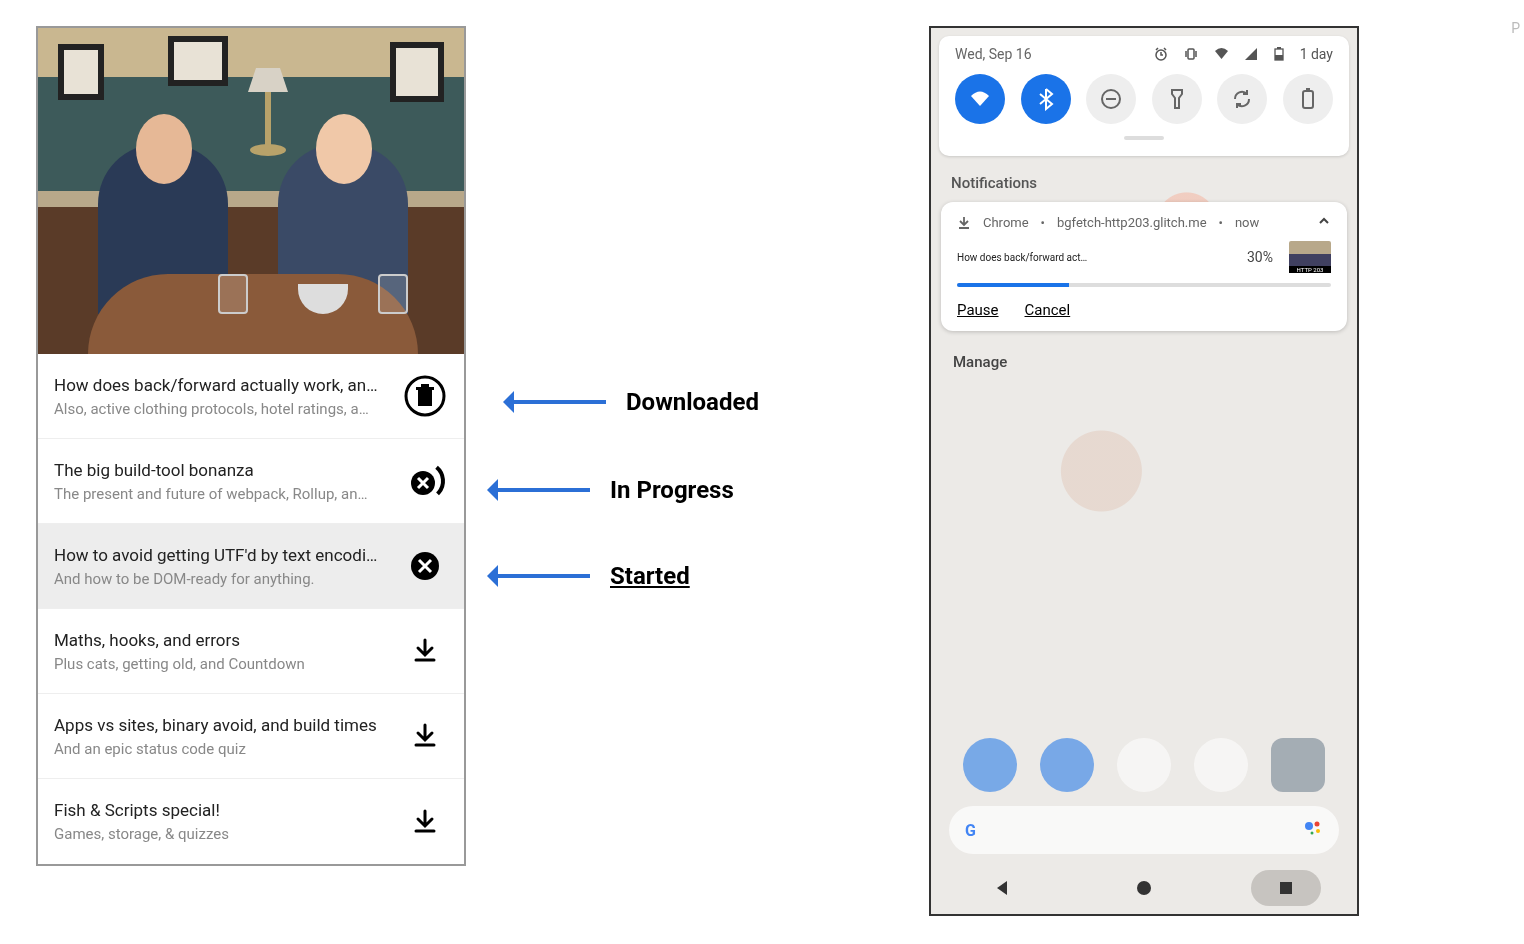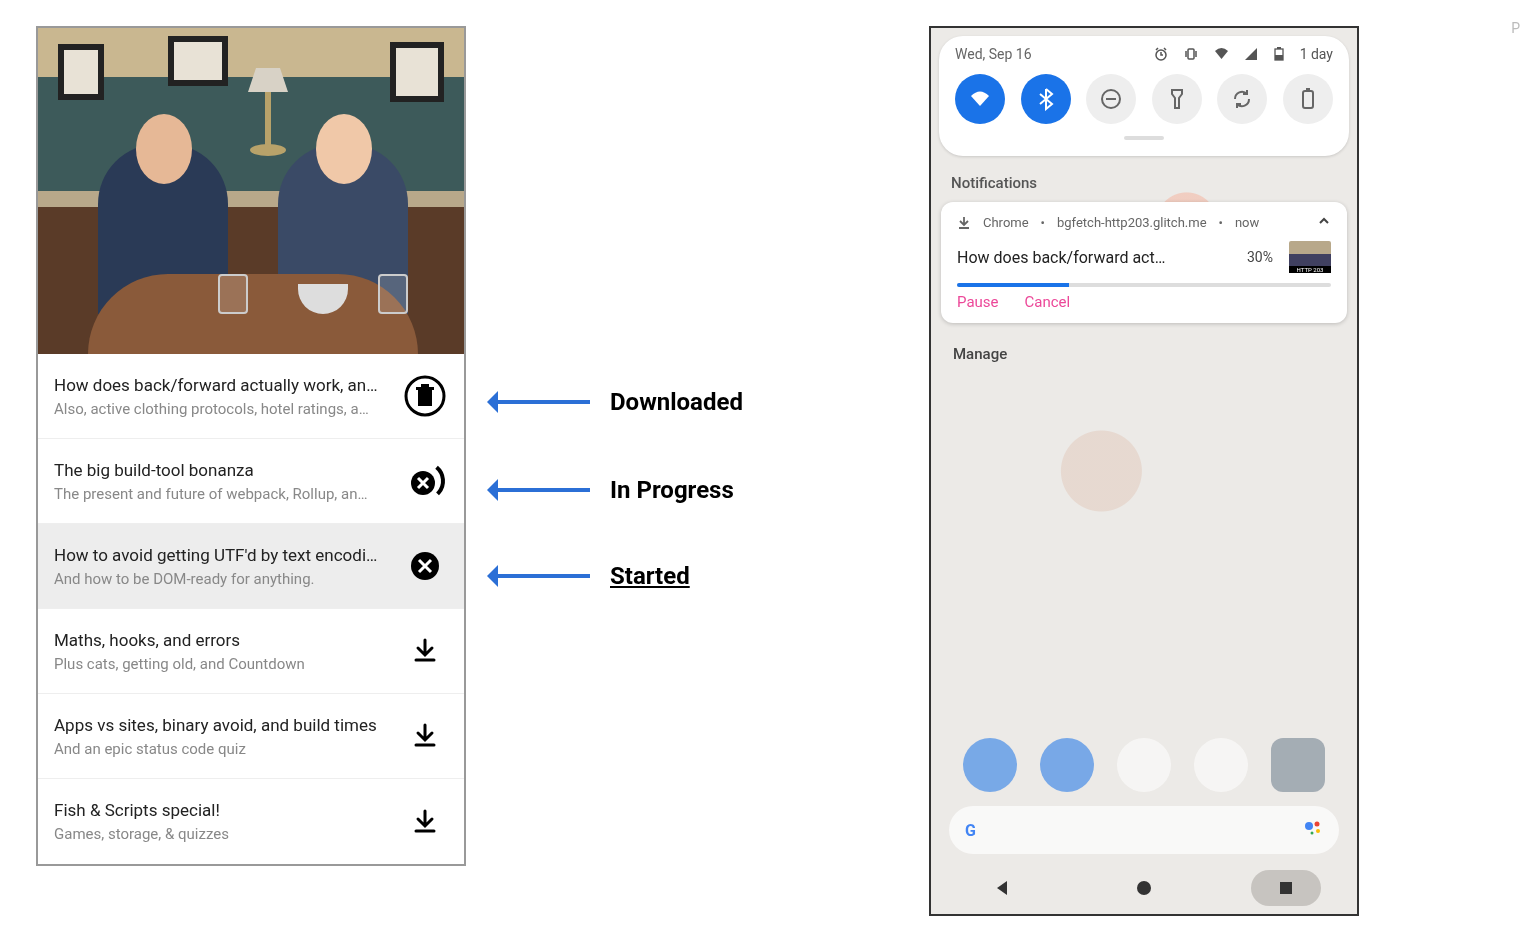--- a/index.html
+++ b/index.html
@@ -84,54 +84,54 @@
     overflow:hidden;
   }
   .right-phone .bg-blur {
     position:absolute; inset:0;
     background:
       radial-gradient(circle at 60% 22%, rgba(255,120,80,0.25) 0 30px, transparent 31px),
       radial-gradient(circle at 40% 50%, rgba(200,120,80,0.15) 0 40px, transparent 41px),
       #eceae7;
   }
   .qs-panel {
-    position:relative; margin:8px 8px 0 8px; background:#fff; border-radius:24px; padding:10px 16px 16px;
+    position:relative; margin:8px 8px 0 8px; background:#fff; border-radius:10px; padding:10px 16px 16px;
     box-shadow:0 1px 3px rgba(0,0,0,0.15);
   }
   .qs-top { display:flex; justify-content:space-between; align-items:center; font-size:14px; color:#666; margin-bottom:12px;}
   .qs-icons-right { display:flex; gap:16px; align-items:center; color:#555;}
   .qs-toggles { display:flex; justify-content:space-between; }
   .toggle {
     width:50px; height:50px; border-radius:50%; background:#eee; display:flex; align-items:center; justify-content:center;
     color:#666;
   }
   .toggle.active { background:#1a73e8; color:#fff;}
   .qs-handle { width:40px; height:4px; background:#ddd; border-radius:2px; margin:12px auto 0;}
 
   .notif-header { position:relative; font-size:15px; color:#555; padding:18px 20px 10px; font-weight:500;}
   .notif-card {
     position:relative; margin:0 10px; background:#fff; border-radius:12px; padding:12px 16px;
     box-shadow:0 1px 4px rgba(0,0,0,0.2);
   }
   .notif-meta { display:flex; align-items:center; font-size:13px; color:#666; gap:12px;}
   .notif-meta .chev { margin-left:auto; }
   .notif-body { display:flex; align-items:center; margin-top:10px; gap:10px;}
-  .notif-title { font-size:16px; color:#222; flex:1;}
+  .notif-title { font-size:10px; color:#222; flex:1;}
   .notif-pct { font-size:14px; color:#444; margin-right:6px;}
   .thumb {
     width:42px; height:32px; background:#555; border-radius:2px; position:relative;
     background: linear-gradient(#b8a88a 0 40%, #404060 40% 80%, #1a1a1a 80% 100%);
   }
   .thumb::after{
     content:attr(data-txt); position:absolute; bottom:0; left:0; right:0;
     font-size:6px; color:#fff; text-align:center; background:#000;
   }
   .prog-track { height:4px; background:#ddd; border-radius:2px; margin-top:10px; overflow:hidden;}
   .prog-fill { height:100%; background:#1a73e8; width:30%;}
-  .notif-actions { display:flex; gap:26px; margin-top:6px; font-size:15px; color:#ec4899;}
+  .notif-actions { display:flex; gap:26px; margin-top:14px; font-size:15px; color:#000000;text-decoration:underline;}
   .manage { position:relative; font-size:15px; color:#444; padding:22px 22px; font-weight:500;}
   .navbar {
     position:absolute; bottom:0; left:0; right:0; height:52px;
     display:flex; justify-content:space-around; align-items:center;
   }
   .navbtn { width:70px; height:36px; display:flex; align-items:center; justify-content:center; border-radius:18px;}
   .navbtn.pill { background:#c7c4c0;}
 
   
   .dock-spacer{ flex:1; position:relative;}
@@ -250,21 +250,21 @@
       </div>
       <div class="ep-action">
         <svg width="26" height="26">
             <path d="M13 2 V16 M6 10 L13 17 L20 10 M4 22 H22" stroke="#000" stroke-width="3" fill="none" stroke-linecap="round"></path>
           </svg>
       </div>
     </div>
   </div>
 </div>
 
-<div class="annot" style="left:490px; top:388px;">
+<div class="annot" style="left:506px; top:388px;">
   <div class="arrow-line" style="width:100px;"></div>
   <div class="alabel">Downloaded</div>
 </div>
 <div class="annot" style="left:490px; top:476px;">
   <div class="arrow-line" style="width:100px;"></div>
   <div class="alabel">In Progress</div>
 </div>
 <div class="annot" style="left:490px; top:562px;text-decoration:underline;">
   <div class="arrow-line" style="width:100px;"></div>
   <div class="alabel">Started</div>

